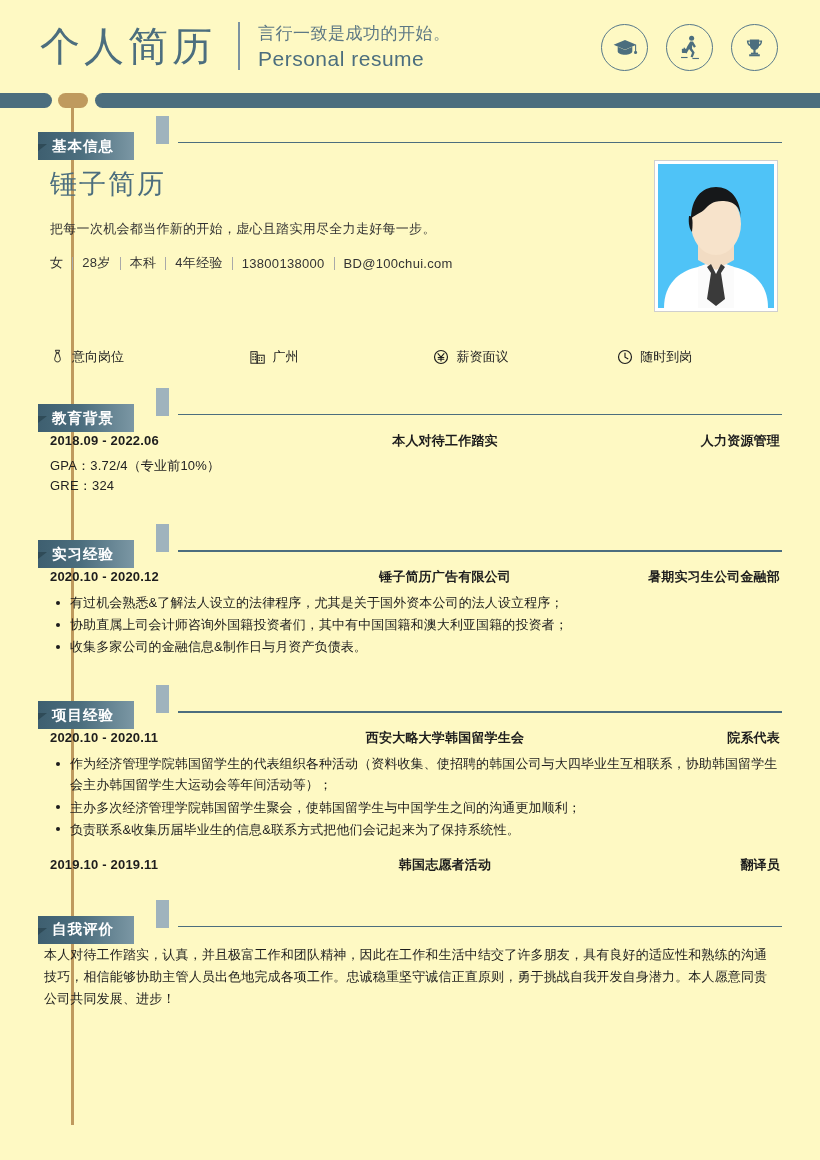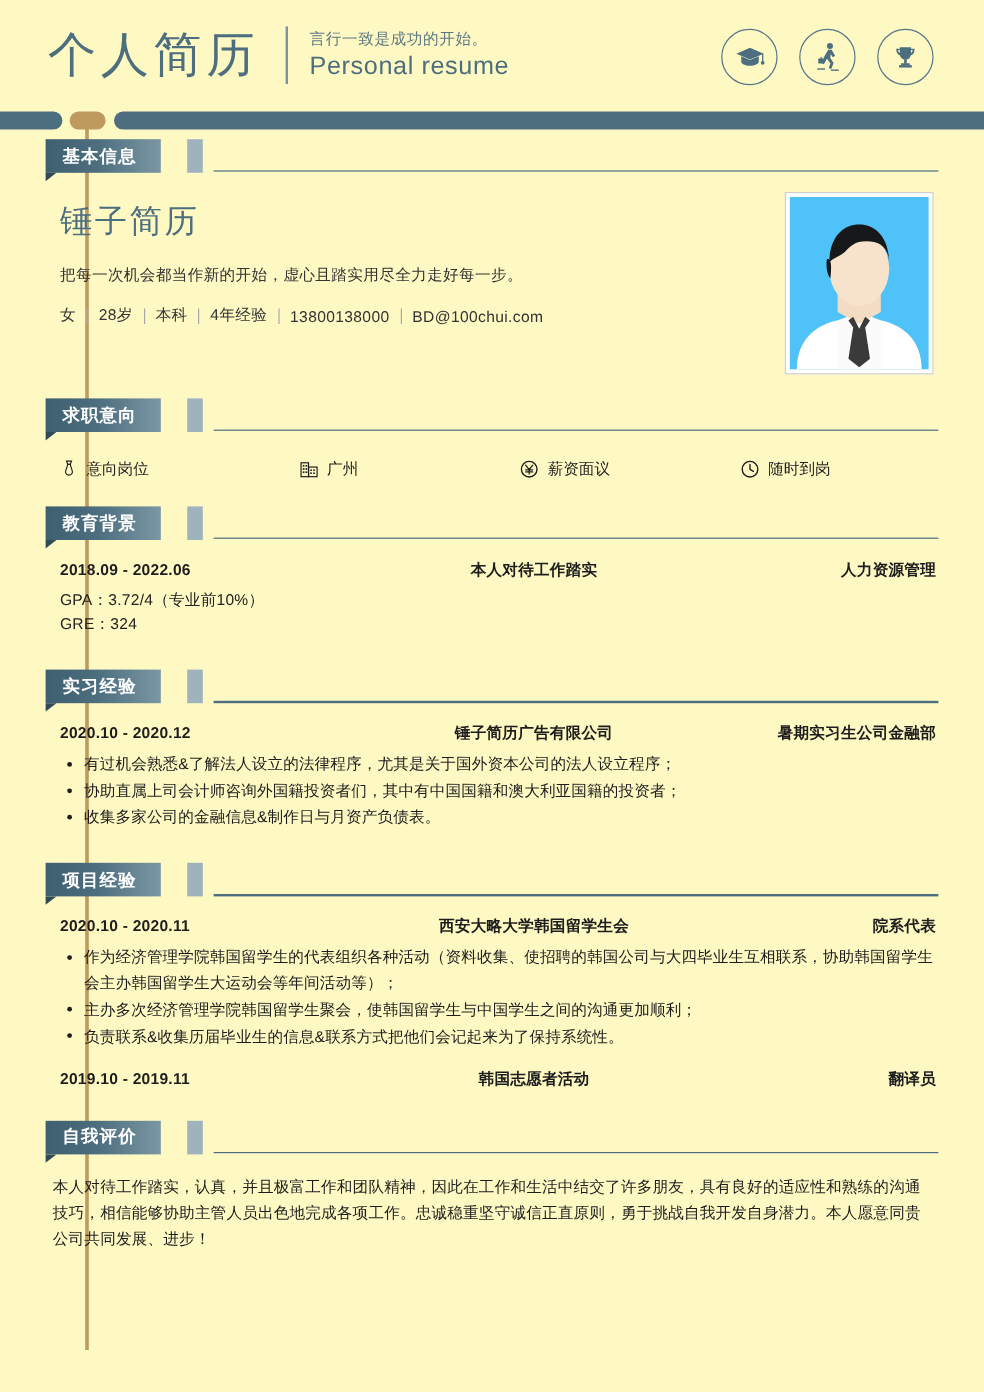--- a/index.html
+++ b/index.html
@@ -34,21 +34,21 @@
     line-height: 1;
   }
   .title-sep {
     width: 2px;
     height: 48px;
     background: #7d93a0;
     margin: 0 18px 0 22px;
   }
   .title-right { display: flex; flex-direction: column; justify-content: center; }
   .slogan-cn {
-    font-size: 13px;
+    font-size: 17px;
     color: #5d7884;
     letter-spacing: 0.5px;
     margin-bottom: 2px;
   }
   .title-en {
     font-size: 21px;
     color: #4c6e7e;
     letter-spacing: 0.5px;
     font-weight: 400;
   }
@@ -103,21 +103,21 @@
 
   
   .section { position: relative; }
   .sec-head {
     position: relative;
     height: 34px;
     margin-left: 38px;
   }
   .sec-tag {
     position: absolute;
-    left: 0; top: 0;
+    left: 0; top: 16px;
     height: 28px;
     padding: 0 16px 0 14px;
     display: flex; align-items: center;
     background: linear-gradient(to right, #3e5f70 0%, #4c6e7e 45%, #7b97a4 100%);
     color: #ffffff;
     font-size: 14.5px;
     font-weight: bold;
     letter-spacing: 1px;
     min-width: 96px;
   }
@@ -338,28 +338,20 @@
             <path d="M31 52 c-1 8 1 14 3 16 1-10 1-17 -3-16 z" fill="#16181a"></path>
             <path d="M48 100 l10 8 10-8 8 3 v41 H40 v-41 z" fill="#fbfbfb"></path>
             <path d="M53 100 l5 10 5-10 4 3 -4 6 4 26 -9 7 -9-7 4-26 -4-6 z" fill="#3a3a3a"></path>
           </svg>
         </div>
       </div>
     </div>
   </div>
 
   <div class="section" style="margin-top:20px;">
-    <div class="sec-head">
-      <div class="sec-tag">
-        <span>求职意向</span>
-      </div>
-      <div class="sec-tag-fold"></div>
-      <div class="sec-block" style="left:118px;"></div>
-      <div class="sec-rule" style="left:140px; right:38px;"></div>
-    </div>
     <div class="sec-body">
       <div class="intent-row">
         <div class="intent-item" style="width:228px;">
           <span class="ic">
             <svg width="15" height="17" viewBox="0 0 16 20" fill="none" stroke="#1d1d1d" stroke-width="1.1">
               <path d="M5.5 1.5 h5 l-1.3 3.2 h-2.4 z"></path>
               <path d="M6.8 4.7 L4.8 11 c-0.6 2 0.6 4.2 3.2 4.2 s3.8-2.2 3.2-4.2 L9.2 4.7 z"></path>
             </svg>
           </span>
           <span>意向岗位</span>

